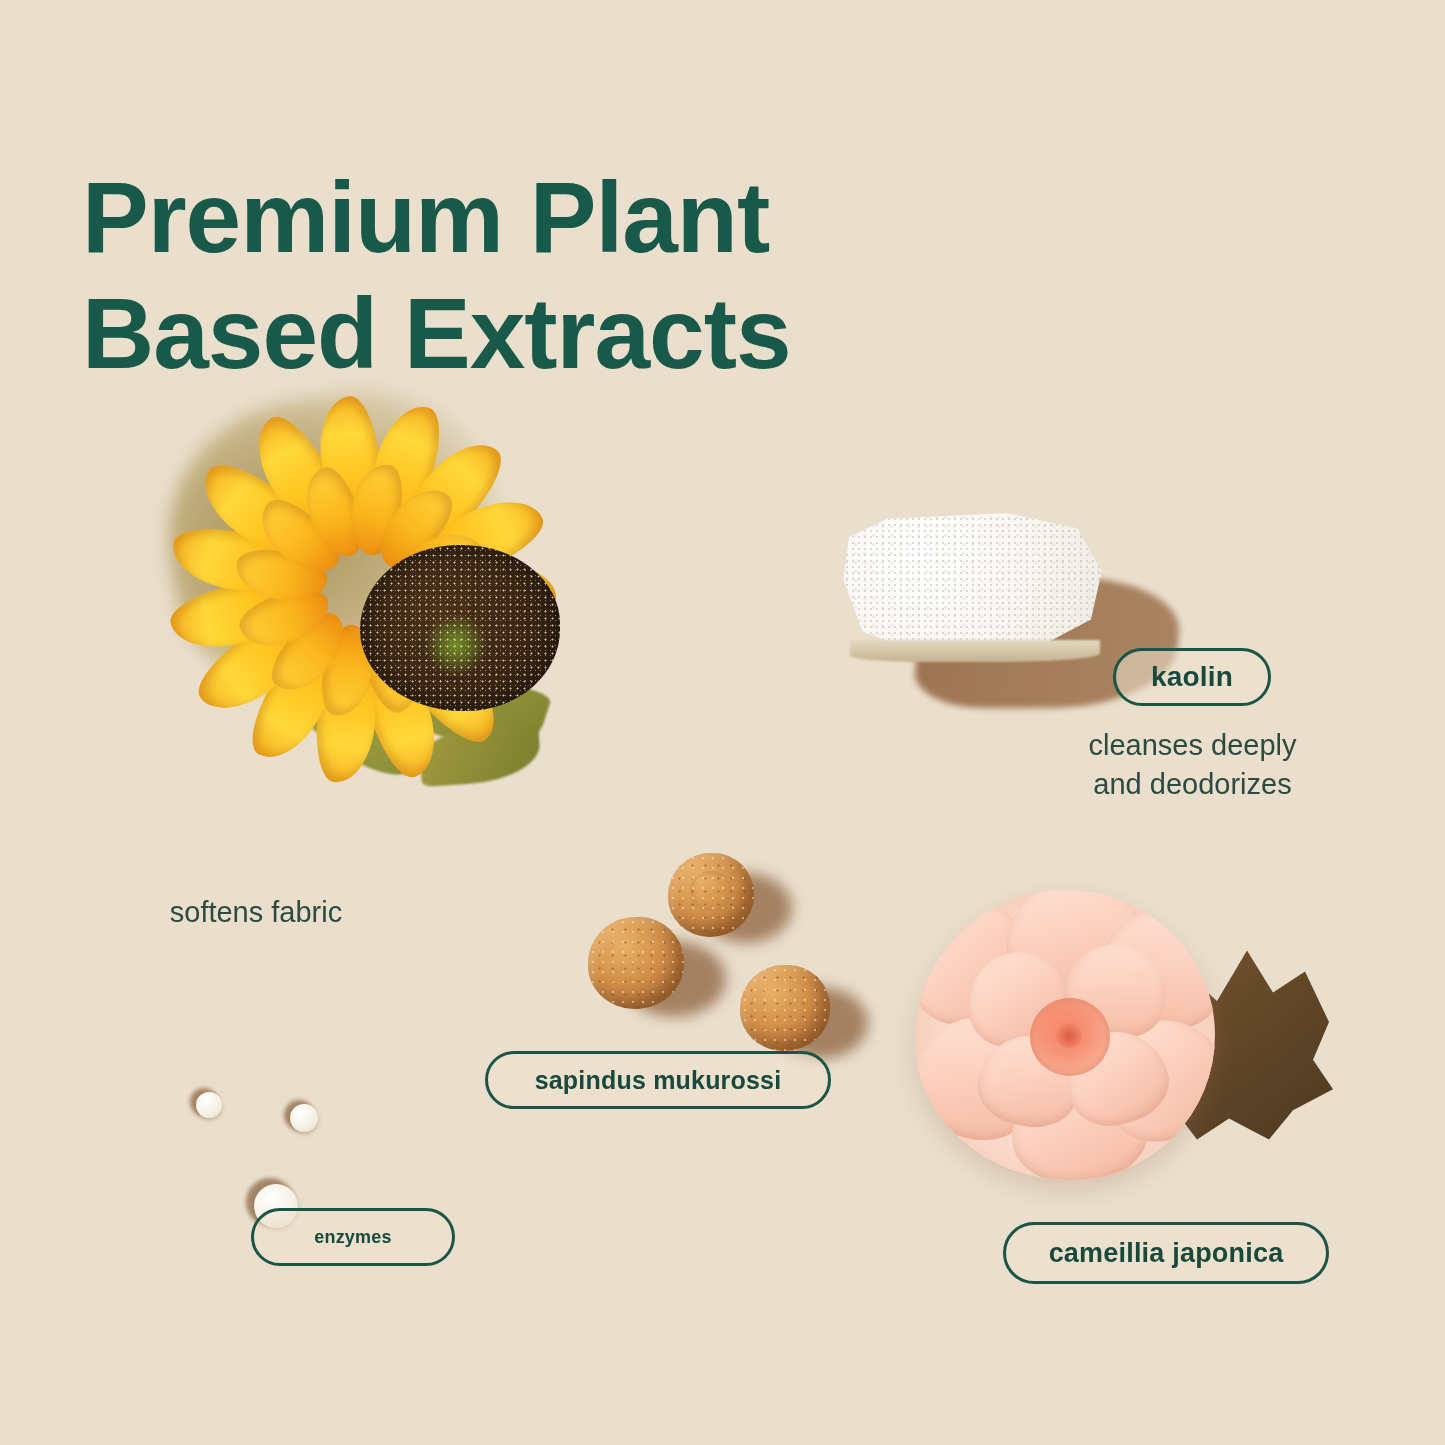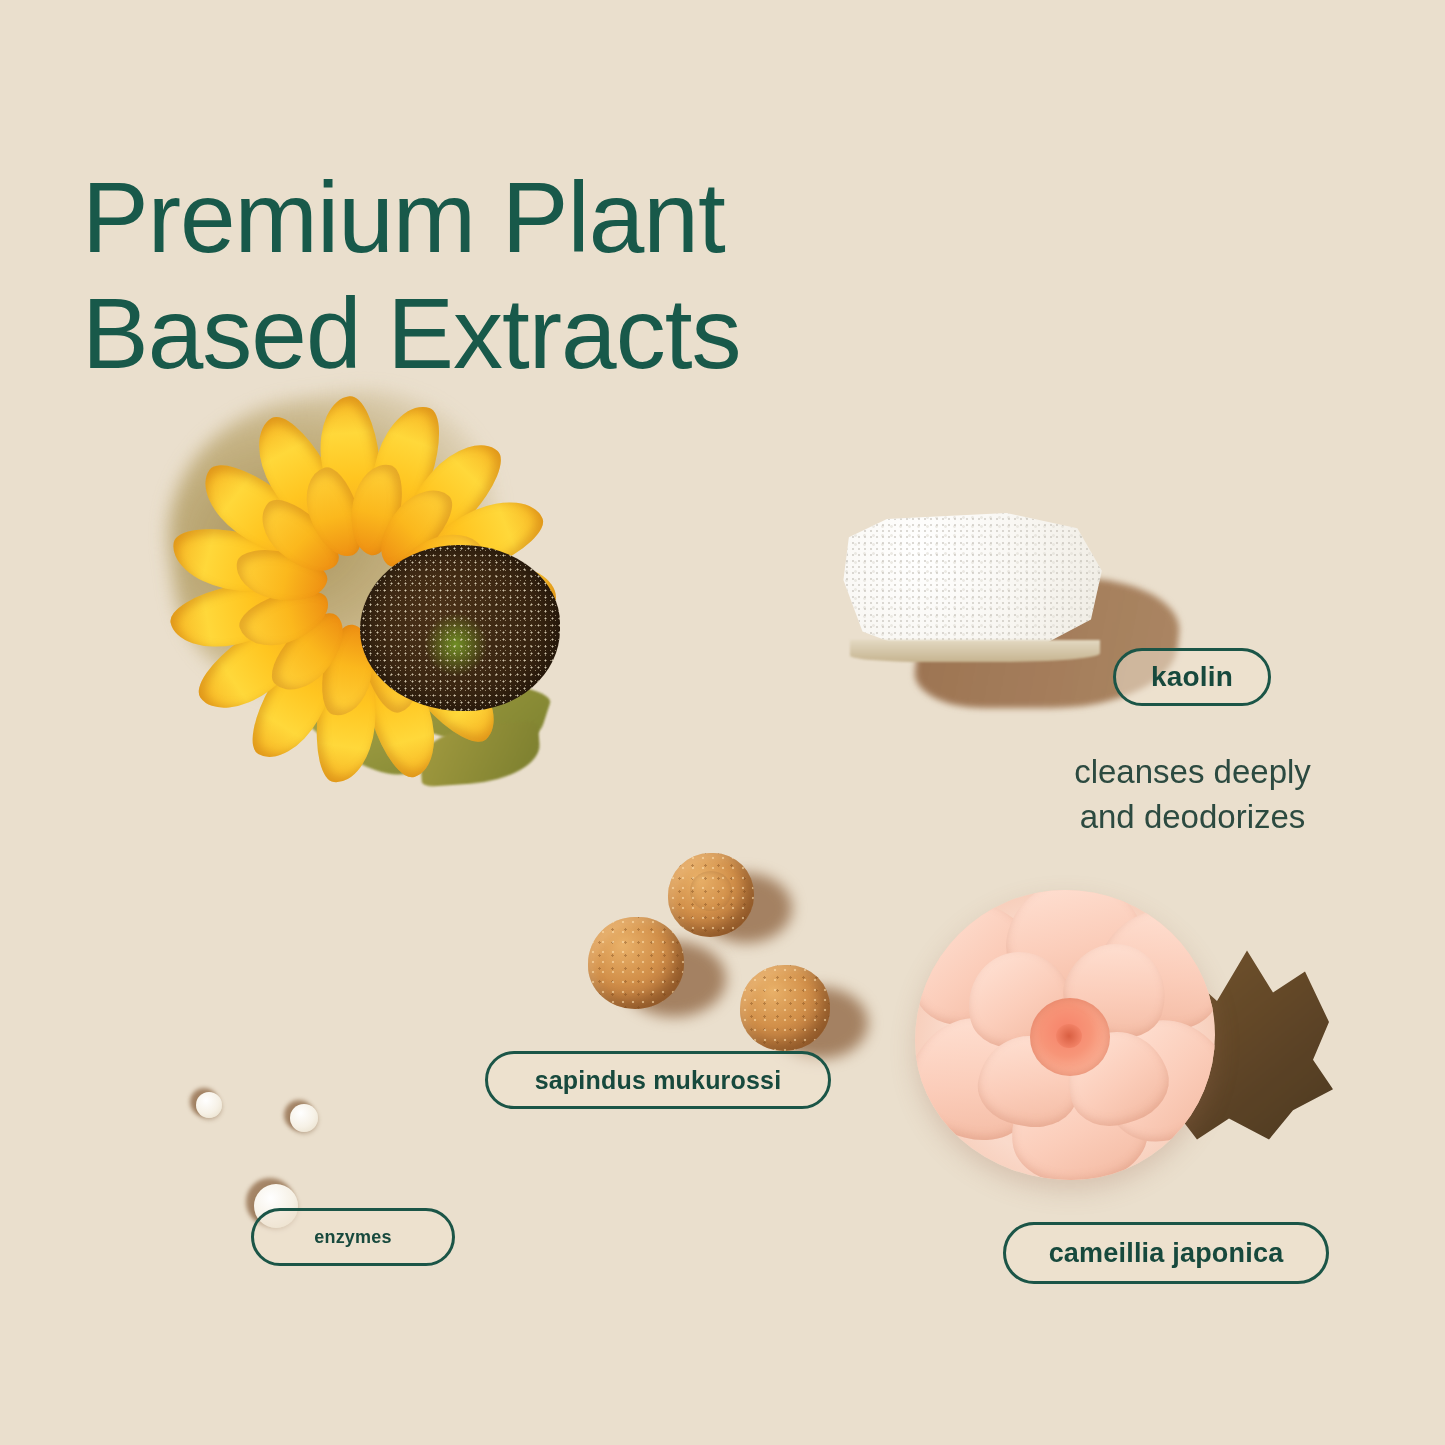--- a/index.html
+++ b/index.html
@@ -18,21 +18,21 @@
   }
 
   
   #headline{
     position:absolute;
     left:82px; top:92px;
     width:880px;
     color:#18594A;
     font-size:100px;
     line-height:1.16;
-    font-weight:400;
+    font-weight:700;
     letter-spacing:-1px;
     white-space:pre-line;
   }
 
   
   .pill{
     position:absolute;
     display:inline-flex;
     align-items:center;
     justify-content:center;
@@ -53,21 +53,21 @@
     line-height:1.35;
     white-space:pre-line;
     z-index:40;
   }
 
   
   #pill-sunflower{ left:84px;  top:806px;  width:344px; height:62px;  font-size:27px; }
   #cap-sunflower { left:84px;  top:893px;  width:344px; font-size:29px; text-align:center; }
 
   #pill-kaolin   { left:1113px;top:648px;  width:158px; height:58px;  font-size:28px; }
-  #cap-kaolin    { left:1045px;top:750px;  width:295px; font-size:33px; text-align:center; }
+  #cap-kaolin    { left:1045px;top:726px;  width:295px; font-size:29px; text-align:center; }
 
   #pill-sapindus { left:485px; top:1051px; width:346px; height:58px;  font-size:25px; }
   #cap-sapindus  { left:485px; top:1138px; width:346px; font-size:29px; text-align:center; }
 
   #pill-enzymes  { left:251px; top:1208px; width:204px; height:58px;  font-size:18px; }
   #cap-enzymes   { left:160px; top:1295px; width:386px; font-size:29px; text-align:center; }
 
   #pill-camellia { left:1003px;top:1222px; width:326px; height:62px;  font-size:27px; }
   #cap-camellia  { left:986px; top:1310px; width:360px; font-size:29px; text-align:center; }
 
@@ -343,20 +343,21 @@
       <div class="cpetal" style="left:96px;  top:176px; width:136px;height:116px;transform:rotate(-6deg)"></div>
       <div class="cpetal" style="left:186px; top:130px; width:126px;height:118px;transform:rotate(-26deg)"></div>
       <div class="cpetal" style="left:52px;  top:62px;  width:104px;height:94px; transform:rotate(-14deg)"></div>
       <div class="cpetal" style="left:150px; top:54px;  width:102px;height:92px; transform:rotate(18deg)"></div>
       <div class="cpetal" style="left:64px;  top:146px; width:100px;height:90px; transform:rotate(10deg)"></div>
       <div class="cpetal" style="left:152px; top:142px; width:100px;height:92px; transform:rotate(-18deg)"></div>
       <div id="cm-core"></div>
     </div>
   </div>
 
+  <div id="cap-sunflower" class="caption">softens fabric</div>
 
   <div id="pill-kaolin" class="pill">kaolin</div>
   <div id="cap-kaolin" class="caption">cleanses deeply
 and deodorizes</div>
 
   <div id="pill-sapindus" class="pill">sapindus mukurossi</div>
 
   <div id="pill-enzymes" class="pill">enzymes</div>
 
   <div id="pill-camellia" class="pill">cameillia japonica</div>

